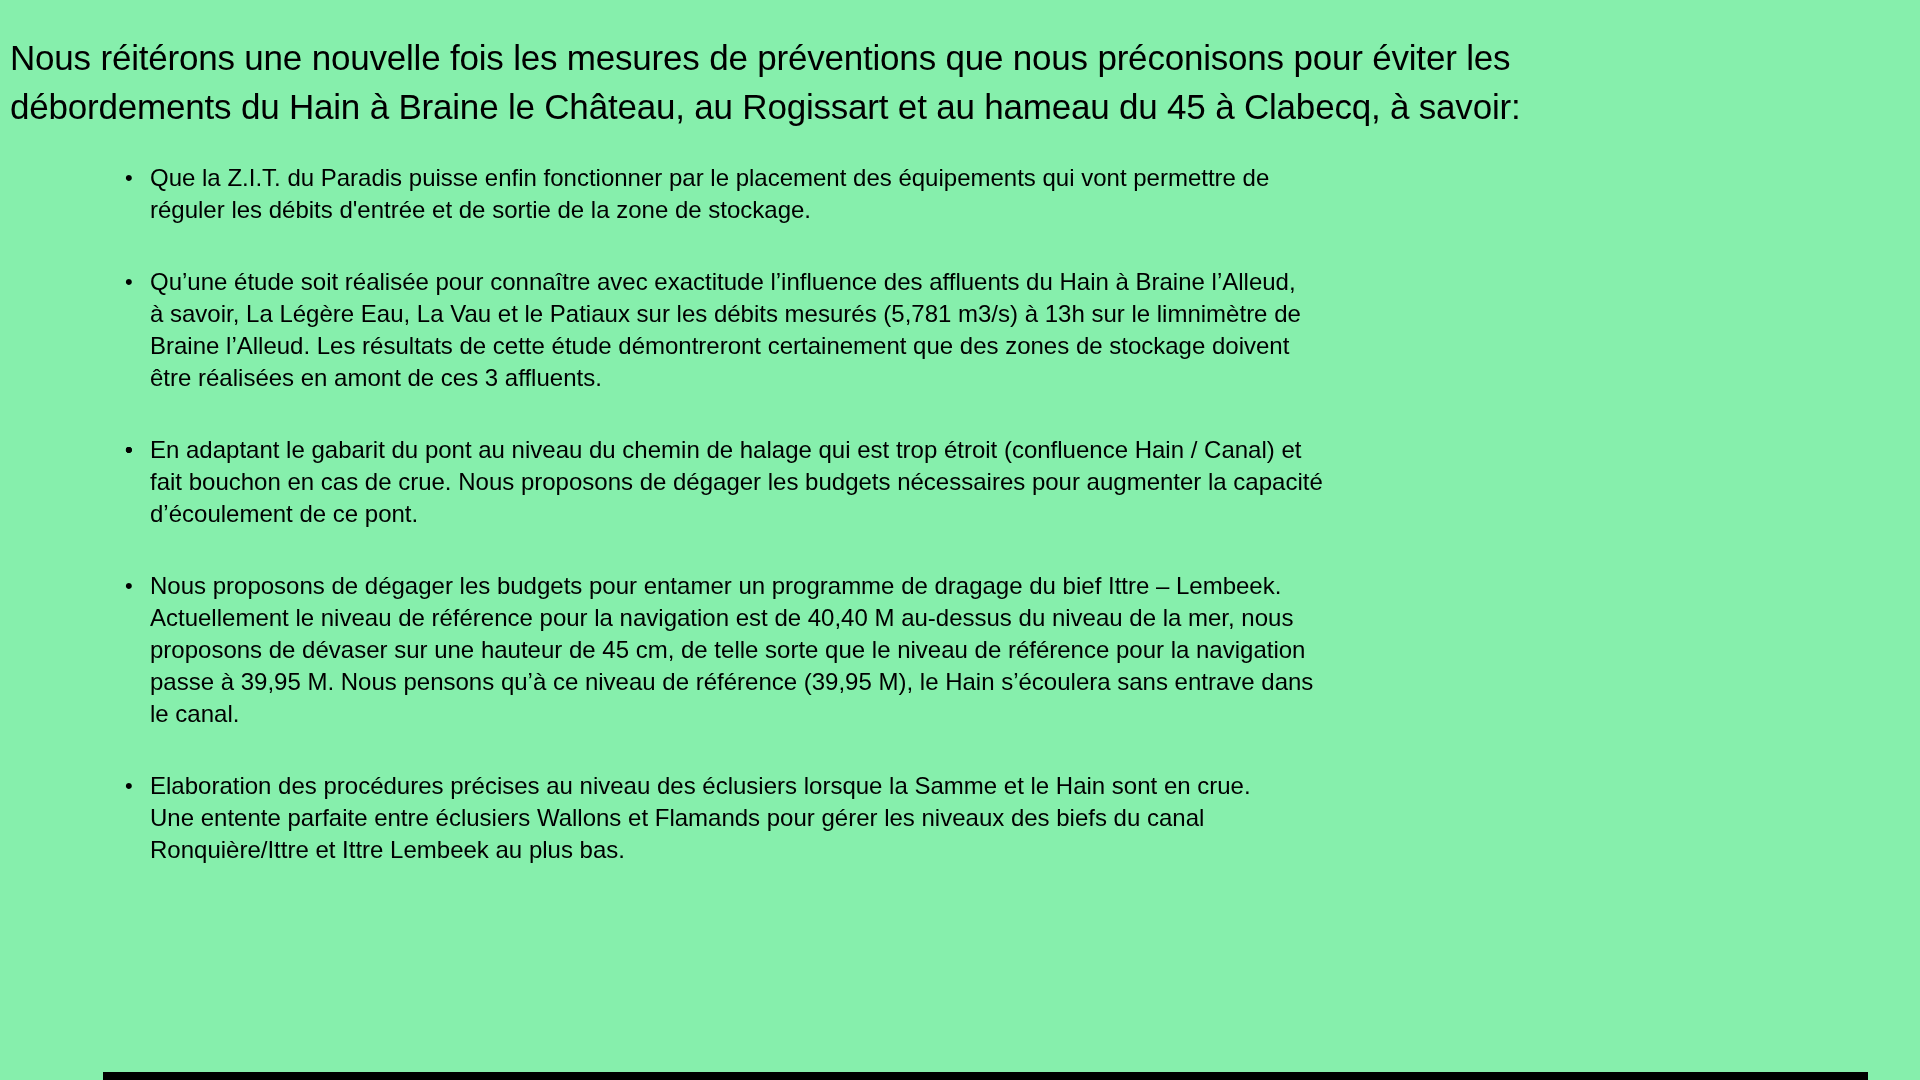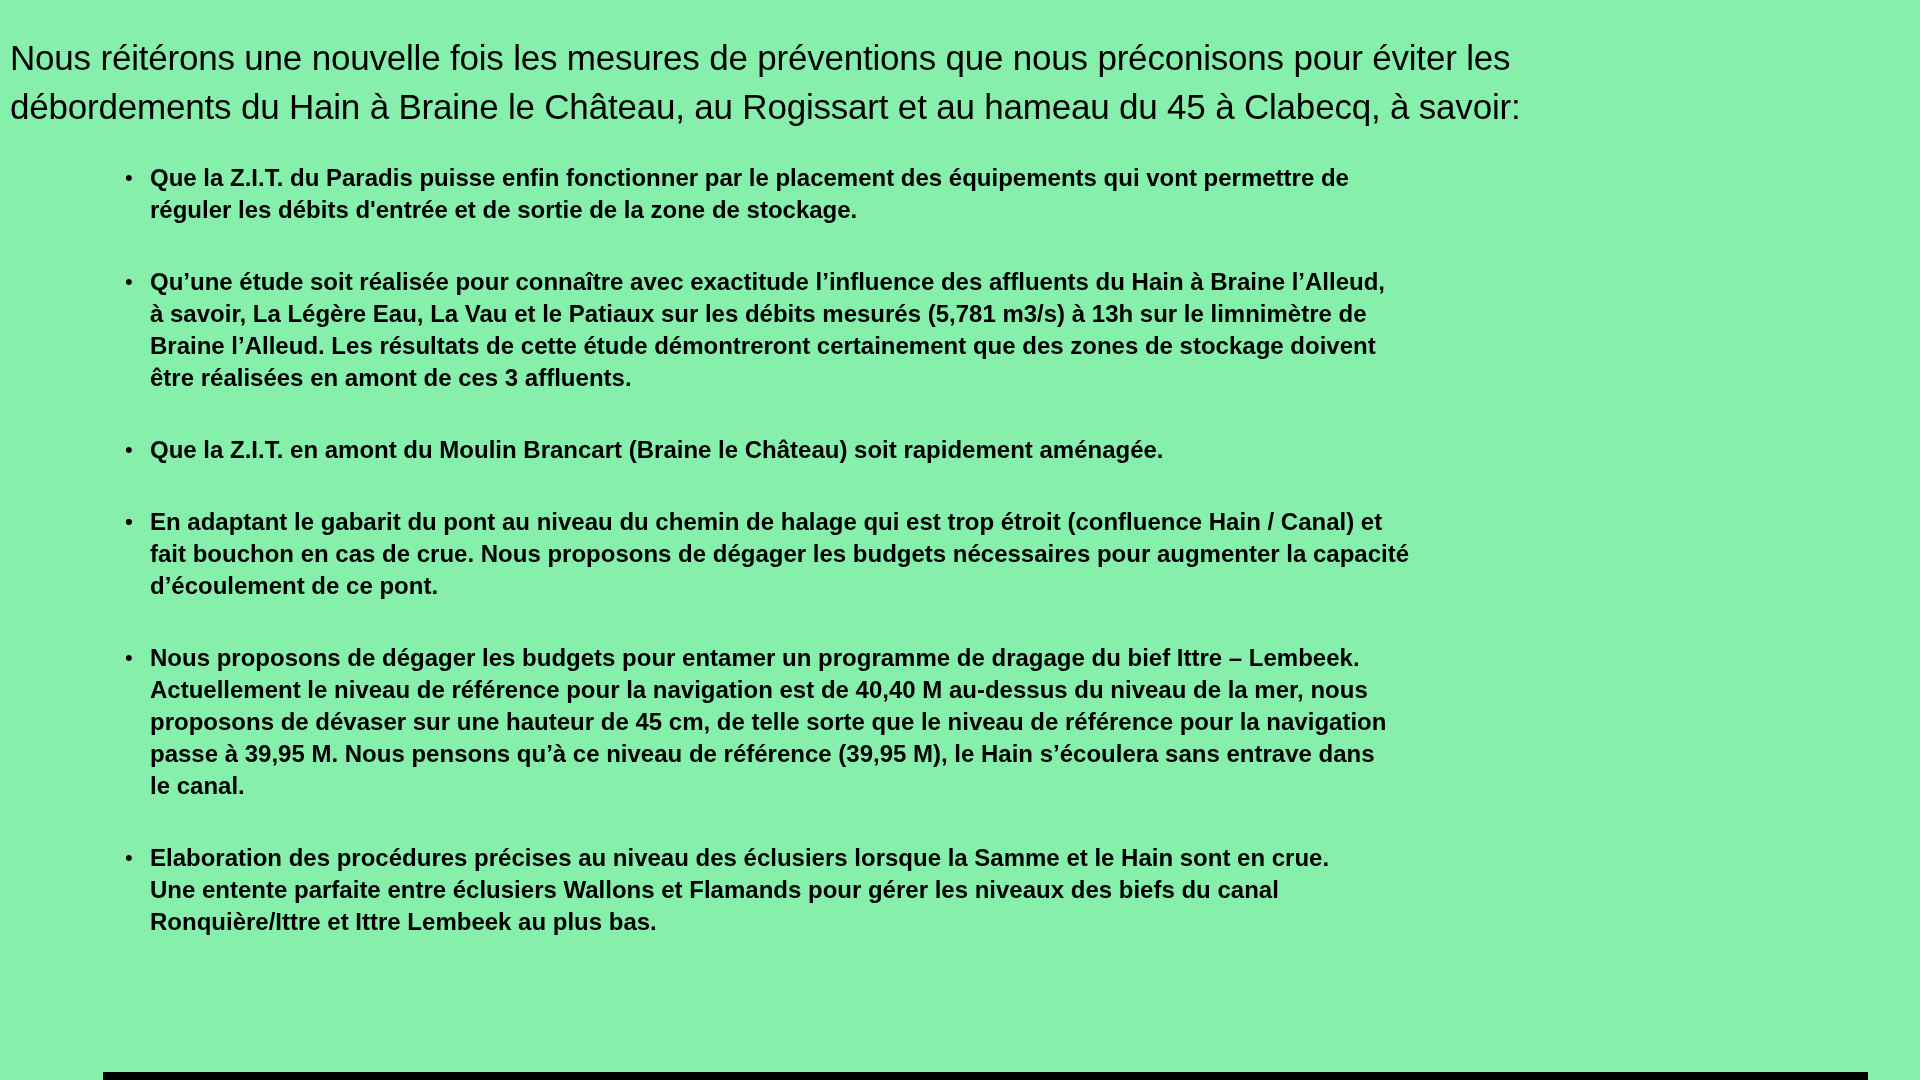--- a/index.html
+++ b/index.html
@@ -51,21 +51,20 @@
   }
   .bullet-marker {
     position: absolute;
     left: 125px;
     top: 0;
     font-size: 22px;
     line-height: 32px;
   }
   .bullet-text {
     white-space: pre-line;
-    font-weight: bold;
   }
   .bottom-bar {
     position: absolute;
     left: 103px;
     top: 1072px;
     width: 1765px;
     height: 8px;
     background: #000000;
   }
 </style>
@@ -88,21 +87,20 @@
     <li class="bullet-item">
       <span class="bullet-marker">•</span>
       <span class="bullet-text">Qu’une étude soit réalisée pour connaître avec exactitude l’influence des affluents du Hain à Braine l’Alleud,
 à savoir, La Légère Eau, La Vau et le Patiaux sur les débits mesurés (5,781 m3/s) à 13h sur le limnimètre de
 Braine l’Alleud. Les résultats de cette étude démontreront certainement que des zones de stockage doivent
 être réalisées en amont de ces 3 affluents.</span>
     </li>
 
     <li class="bullet-item">
       <span class="bullet-marker">•</span>
-      <span class="bullet-text">Que la Z.I.T. en amont du Moulin Brancart (Braine le Château) soit rapidement aménagée.</span>
     </li>
 
     <li class="bullet-item">
       <span class="bullet-marker">•</span>
     </li>
 
     <li class="bullet-item">
       <span class="bullet-marker">•</span>
       <span class="bullet-text">En adaptant le gabarit du pont au niveau du chemin de halage qui est trop étroit (confluence Hain / Canal) et
 fait bouchon en cas de crue. Nous proposons de dégager les budgets nécessaires pour augmenter la capacité

